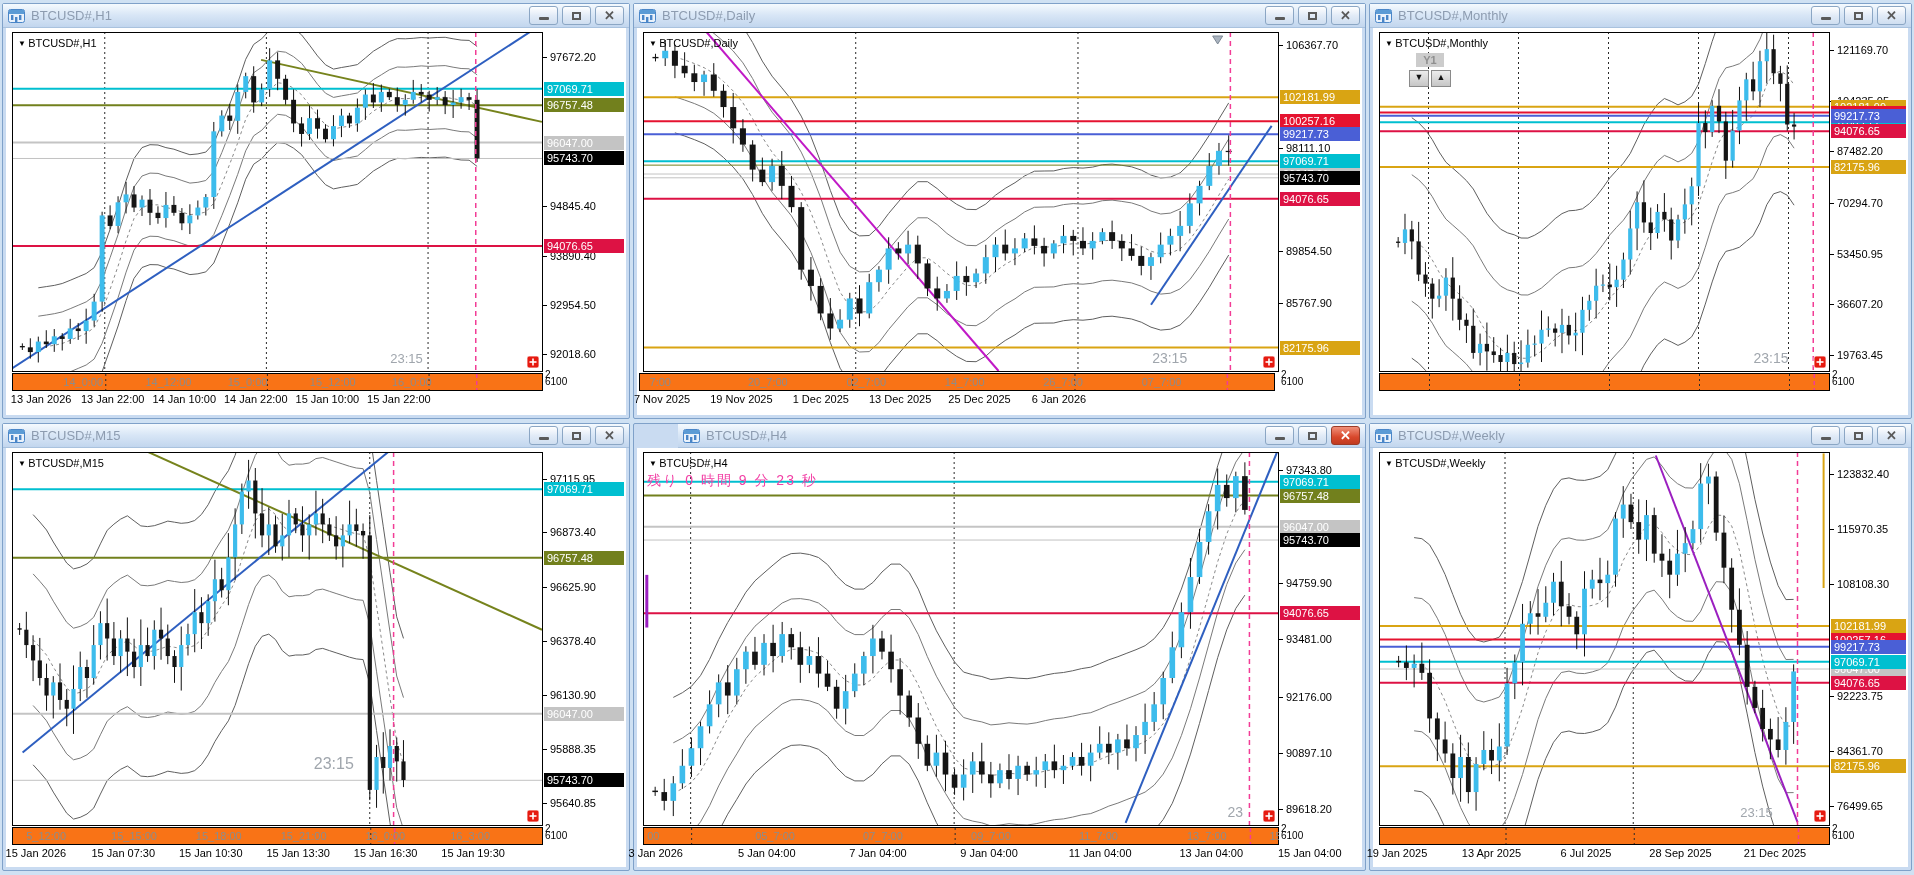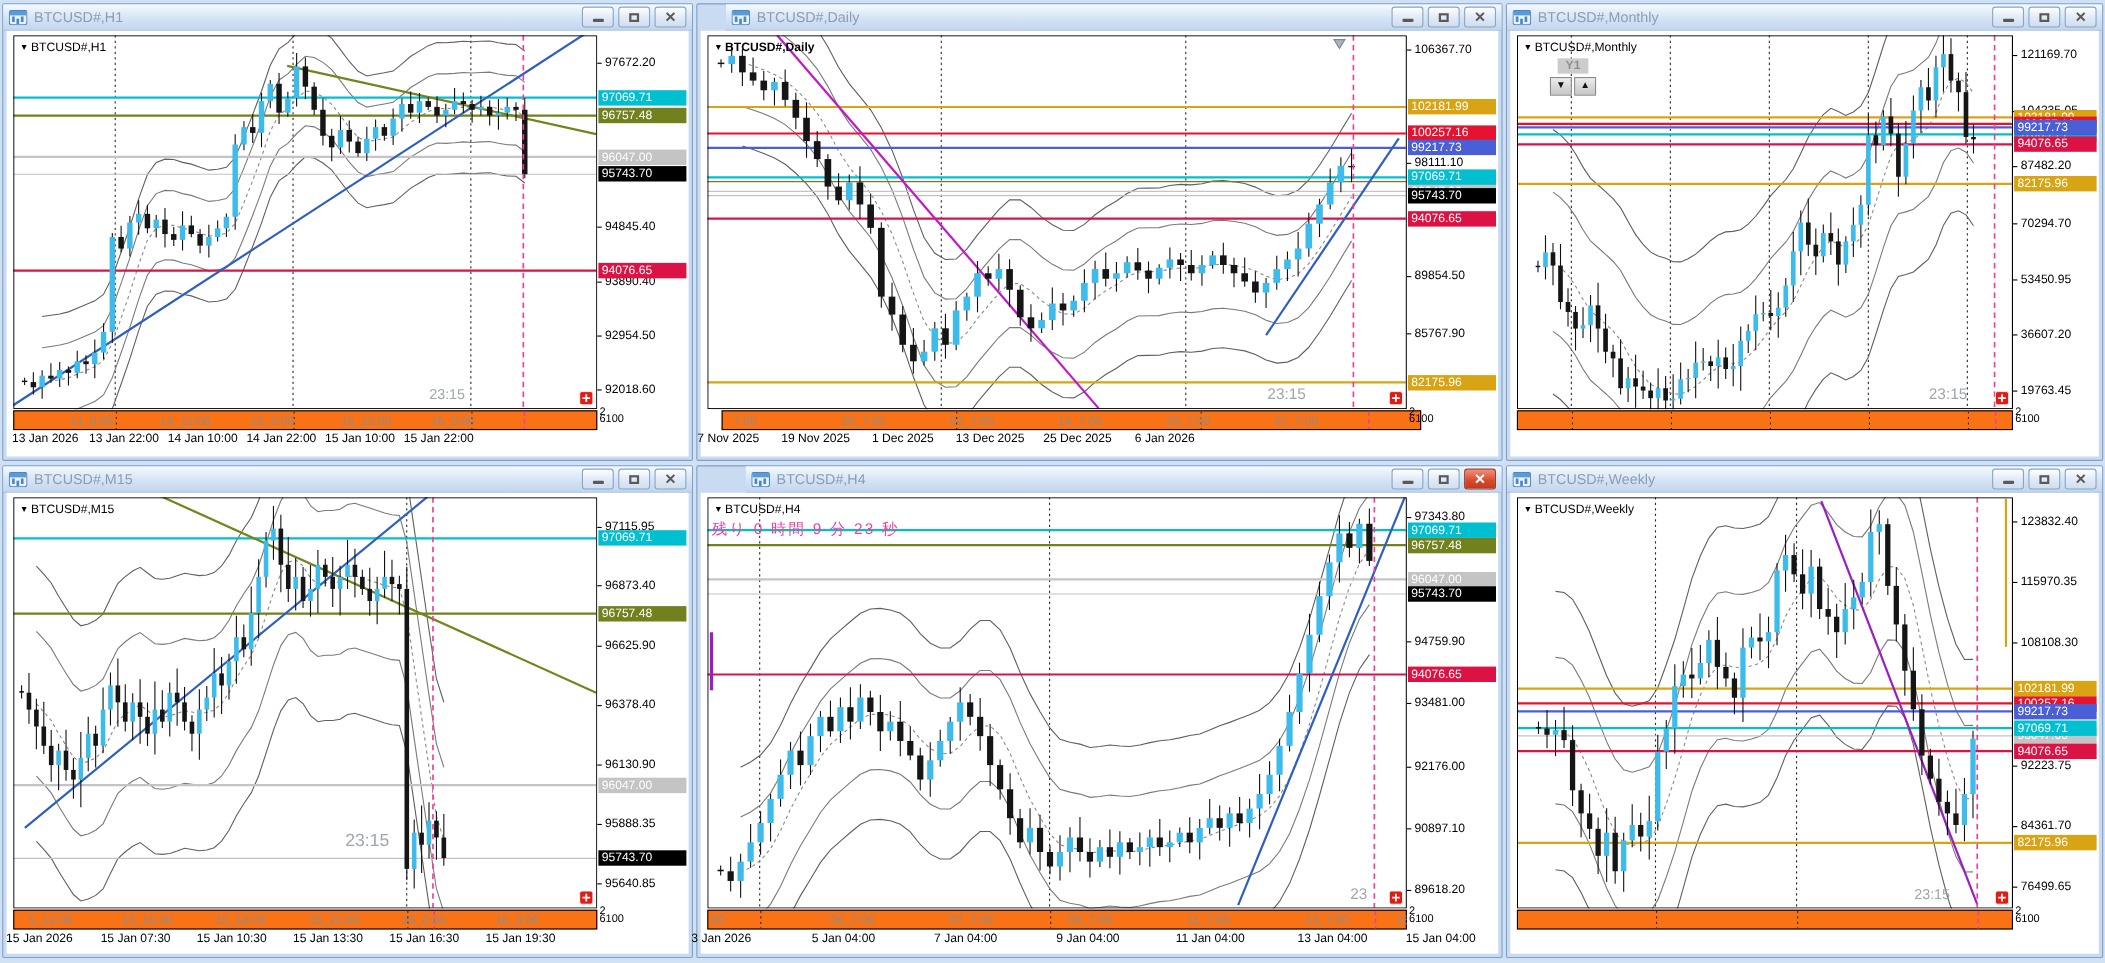--- a/index.html
+++ b/index.html
@@ -234,21 +234,21 @@
         <div class="daterow" style="left: 6px; top: 365px; width: 614px; height: 15px;">
           <span style="left: 29.15px;">13 Jan 2026</span>
           <span style="left: 100.7px;">13 Jan 22:00</span>
           <span style="left: 172.25px;">14 Jan 10:00</span>
           <span style="left: 243.8px;">14 Jan 22:00</span>
           <span style="left: 315.35px;">15 Jan 10:00</span>
           <span style="left: 386.9px;">15 Jan 22:00</span>
         </div>
       </div>
     </div>
-    <div class="mtwin" style="left: 633px; top: 3px; width: 733px; height: 416px; padding-left: 26px;">
+    <div class="mtwin" style="left: 633px; top: 3px; width: 733px; height: 416px;">
       <div class="titlebar">
         <div style="width: 17px; height: 14px; flex: 0 0 auto;"><svg width="17" height="14">
             <rect x="0.5" y="0.5" width="16" height="13" rx="2" fill="#eaf2fb" stroke="#4a86c8"></rect>
             <rect x="1" y="1" width="15" height="4" fill="#5b9bd5"></rect>
             <rect x="3" y="6" width="2.4" height="5" fill="#4a86c8"></rect>
             <rect x="7" y="8" width="2.4" height="5" fill="#4a86c8"></rect>
             <rect x="11" y="6" width="2.4" height="5" fill="#4a86c8"></rect>
           </svg></div>
         <div class="ttext">BTCUSD#,Daily</div>
         <div class="wbtns">
@@ -407,37 +407,37 @@
           <line x1="587.375" y1="0" x2="587.375" y2="339" stroke="#f23c96" stroke-width="1.5" stroke-dasharray="5,4"></line>
           <polygon points="569.6750000000001,4 579.6750000000001,4 574.6750000000001,12" fill="#aab4c0" stroke="#7d8894"></polygon>
           <text x="544.1949999999999" y="331" fill="#a0a6ad" font-size="14" text-anchor="end" font-family="&quot;Liberation Sans&quot;,sans-serif">23:15</text>
           <g>
             <rect x="620" y="324" width="12" height="12" rx="2" fill="#e61a10" stroke="#fff" stroke-width="0.8"></rect>
             <line x1="622.5" y1="330" x2="629.5" y2="330" stroke="#fff" stroke-width="1.6"></line>
             <line x1="626" y1="326.5" x2="626" y2="333.5" stroke="#fff" stroke-width="1.6"></line>
           </g>
           <rect x="0.5" y="0.5" width="635" height="339" fill="none" stroke="#000" stroke-width="1"></rect>
         </svg>
-        <div class="chart-label" style="left: 12px; top: 9px; font-weight: bold; text-align: center;"><span class="tri">▼ </span><span>BTCUSD#,Daily</span></div>
+        <div class="chart-label" style="left: 12px; top: 9px; font-weight: normal; text-align: center;"><span class="tri">▼ </span><span>BTCUSD#,Daily</span></div>
         <div class="axis" style="left: 642px; top: 4px; width: 83px; height: 339px;">
           <div class="tick" style="top: 6.91327px;"><i></i><b>106367.70</b></div>
           <div class="tick" style="top: 110.197px;"><i></i><b>98111.10</b></div>
           <div class="tick" style="top: 213.481px;"><i></i><b>89854.50</b></div>
           <div class="tick" style="top: 264.601px;"><i></i><b>85767.90</b></div>
           <div class="pbadge" style="top: 58.2733px; background: rgb(217, 164, 19);">102181.99</div>
           <div class="pbadge" style="top: 82.3514px; background: rgb(229, 19, 48);">100257.16</div>
           <div class="pbadge" style="top: 95.3539px; background: rgb(74, 95, 214);">99217.73</div>
           <div class="pbadge" style="top: 126.13px; background: rgb(114, 128, 29);">96757.48</div>
           <div class="pbadge" style="top: 135.017px; background: rgb(196, 196, 196); color: rgb(255, 255, 255);">96047.00</div>
           <div class="pbadge" style="top: 138.811px; background: rgb(0, 0, 0);">95743.70</div>
           <div class="pbadge" style="top: 122.224px; background: rgb(0, 191, 208);">97069.71</div>
           <div class="pbadge" style="top: 159.665px; background: rgb(221, 18, 68);">94076.65</div>
           <div class="pbadge" style="top: 308.533px; background: rgb(217, 164, 19);">82175.96</div>
         </div>
-        <div class="subwin" style="left: 19px; top: 345px; width: 636px; height: 18px;"><svg width="635" height="16">
+        <div class="subwin" style="left: 2px; top: 345px; width: 636px; height: 18px;"><svg width="635" height="16">
             <line x1="212.72500000000002" y1="0" x2="212.72500000000002" y2="18" stroke="#2a2a2a" stroke-width="1" stroke-dasharray="2,3"></line>
             <line x1="434.975" y1="0" x2="434.975" y2="18" stroke="#2a2a2a" stroke-width="1" stroke-dasharray="2,3"></line>
             <line x1="587.375" y1="0" x2="587.375" y2="18" stroke="#f23c96" stroke-width="1.5" stroke-dasharray="4,3"></line>
             <text x="9.525" y="12" fill="#8c8c8c" font-size="11" font-family="&quot;Liberation Sans&quot;,sans-serif">7:00</text>
             <text x="107.95" y="12" fill="#8c8c8c" font-size="11" font-family="&quot;Liberation Sans&quot;,sans-serif">20_7:00</text>
             <text x="206.375" y="12" fill="#8c8c8c" font-size="11" font-family="&quot;Liberation Sans&quot;,sans-serif">02_7:00</text>
             <text x="304.8" y="12" fill="#8c8c8c" font-size="11" font-family="&quot;Liberation Sans&quot;,sans-serif">14_7:00</text>
             <text x="403.225" y="12" fill="#8c8c8c" font-size="11" font-family="&quot;Liberation Sans&quot;,sans-serif">26_7:00</text>
             <text x="501.65000000000003" y="12" fill="#8c8c8c" font-size="11" font-family="&quot;Liberation Sans&quot;,sans-serif">07_7:00</text>
           </svg></div>
@@ -1251,15 +1251,22 @@
         </div>
         <div class="subwin" style="left: 6px; top: 379px; width: 451px; height: 18px;"><svg width="450" height="16">
             <line x1="126.00000000000001" y1="0" x2="126.00000000000001" y2="18" stroke="#2a2a2a" stroke-width="1" stroke-dasharray="2,3"></line>
             <line x1="254.24999999999997" y1="0" x2="254.24999999999997" y2="18" stroke="#2a2a2a" stroke-width="1" stroke-dasharray="2,3"></line>
             <line x1="418.5" y1="0" x2="418.5" y2="18" stroke="#f23c96" stroke-width="1.5" stroke-dasharray="4,3"></line>
           </svg></div>
         <div class="scale-note" style="left: 459px; top: 377px;">
           <span>2</span>
           <span>6100</span>
         </div>
+        <div class="daterow" style="left: 6px; top: 399px; width: 529px; height: 15px;">
+          <span style="left: 18px;">19 Jan 2025</span>
+          <span style="left: 112.5px;">13 Apr 2025</span>
+          <span style="left: 207px;">6 Jul 2025</span>
+          <span style="left: 301.5px;">28 Sep 2025</span>
+          <span style="left: 396px;">21 Dec 2025</span>
+        </div>
       </div>
     </div>
   </main>
 
 </body></html>

